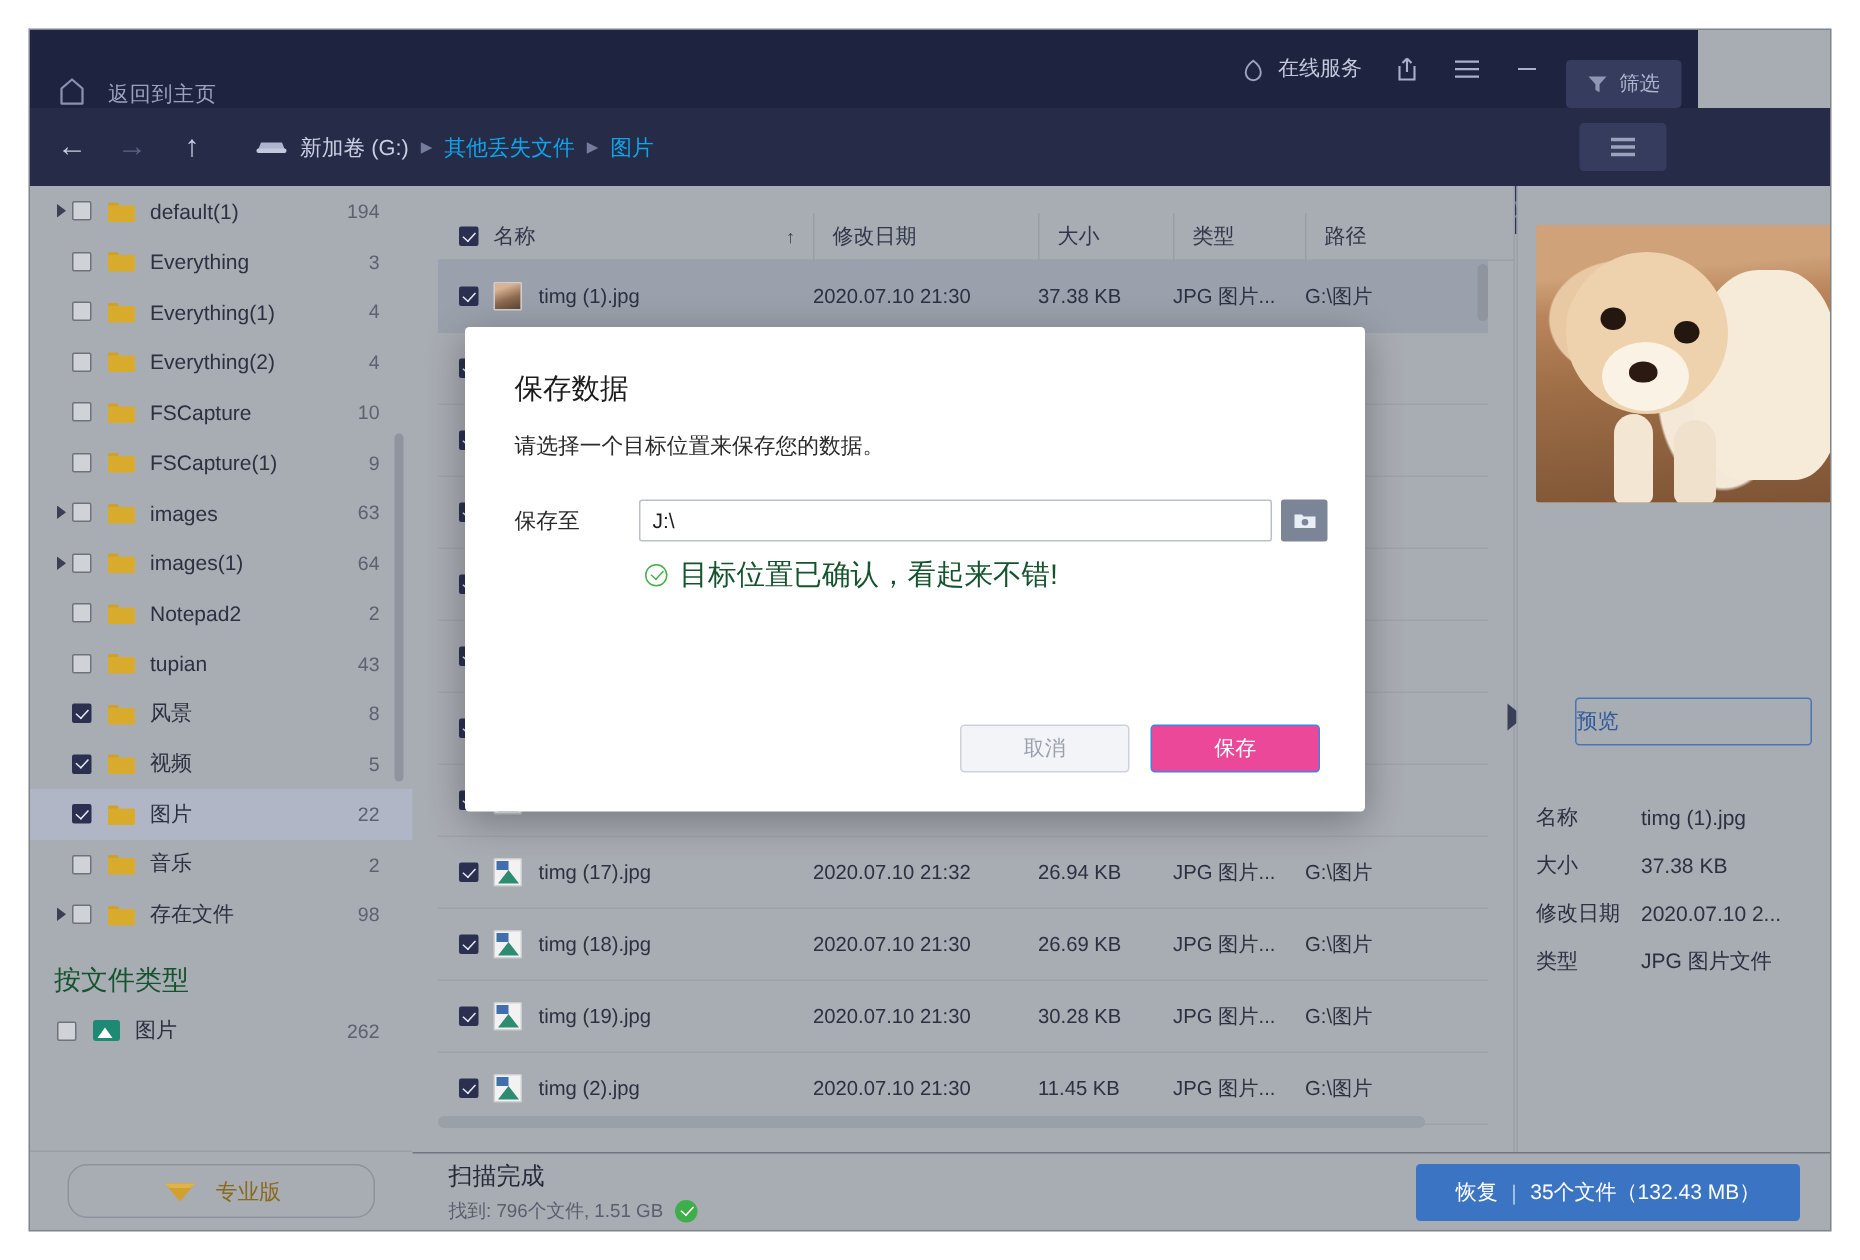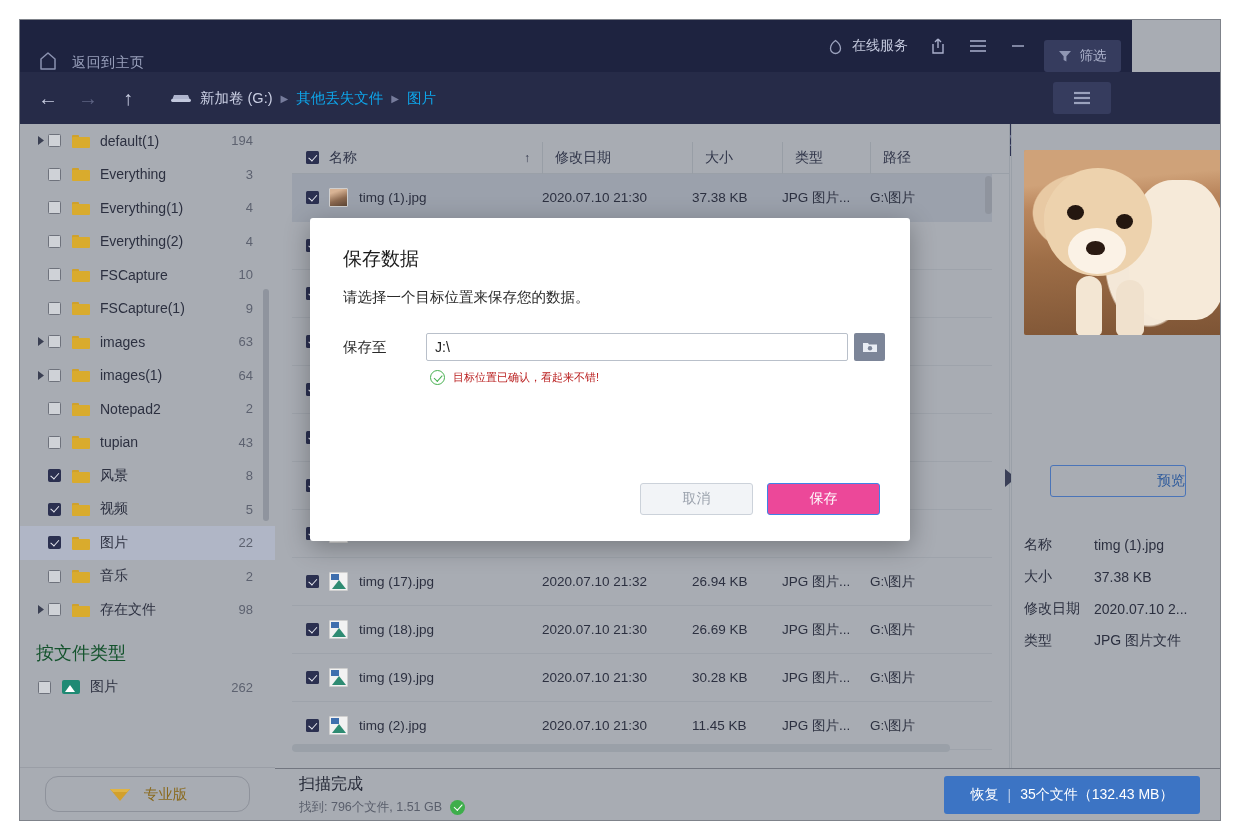--- a/index.html
+++ b/index.html
@@ -260,23 +260,23 @@
   }
   .pv-img .leg2 {
     position:absolute; left:92px; top:130px; width:28px; height:56px;
     background:#f0e1cd; border-radius:14px 14px 6px 6px;
   }
   .pv-img .head {
     position:absolute; left:20px; top:18px; width:108px; height:108px;
     background:#edd2ad; border-radius:50%;
   }
   .pv-btn {
-    position:absolute; left:39px; top:341px; width:136px; height:32px;
+    position:absolute; left:39px; top:341px; width:158px; height:32px;
     border:1px solid #4a74b8; border-radius:3px;
-    display:flex; align-items:center; justify-content:flex-end;
+    display:flex; align-items:center; justify-content:flex-start;
     color:#2f5b9c; font-size:14px; background:transparent;
   }
   .pv-meta { position:absolute; left:13px; top:405px; width:196px; }
   .pv-row { display:flex; height:32px; align-items:center; }
   .pv-key { width:70px; font-size:14px; color:#2c3040; }
   .pv-val { font-size:14px; color:#2c3040; }
   .pv-left-edge {
     position:absolute; left:0; top:0; width:1px; height:644px; background:#9aa0a8;
   }
 
@@ -334,21 +334,21 @@
     position:absolute; left:120px; top:152px; display:flex; align-items:center; gap:8px;
   }
   .md-ok {
     width:15px; height:15px; border-radius:50%; border:1.4px solid #46b04f;
     display:flex; align-items:center; justify-content:center;
   }
   .md-ok::after {
     content:""; width:4px; height:7px; border:solid #46b04f;
     border-width:0 1.4px 1.4px 0; transform:rotate(42deg) translate(0,-1px);
   }
-  .md-status-text { font-size:11px; color:#b91c1c; }
+  .md-status-text { font-size:19px; color:#14532d; }
   .md-actions {
     position:absolute; right:30px; bottom:26px; display:flex; gap:14px;
   }
   .btn-cancel {
     width:113px; height:32px; background:#f2f4f7; border:1px solid #ccd2da;
     border-radius:3px; color:#9aa1ac; font-size:14px;
     display:flex; align-items:center; justify-content:center;
   }
   .btn-save {
     width:113px; height:32px; background:#ec4899; border:1px solid #3d83e8;

